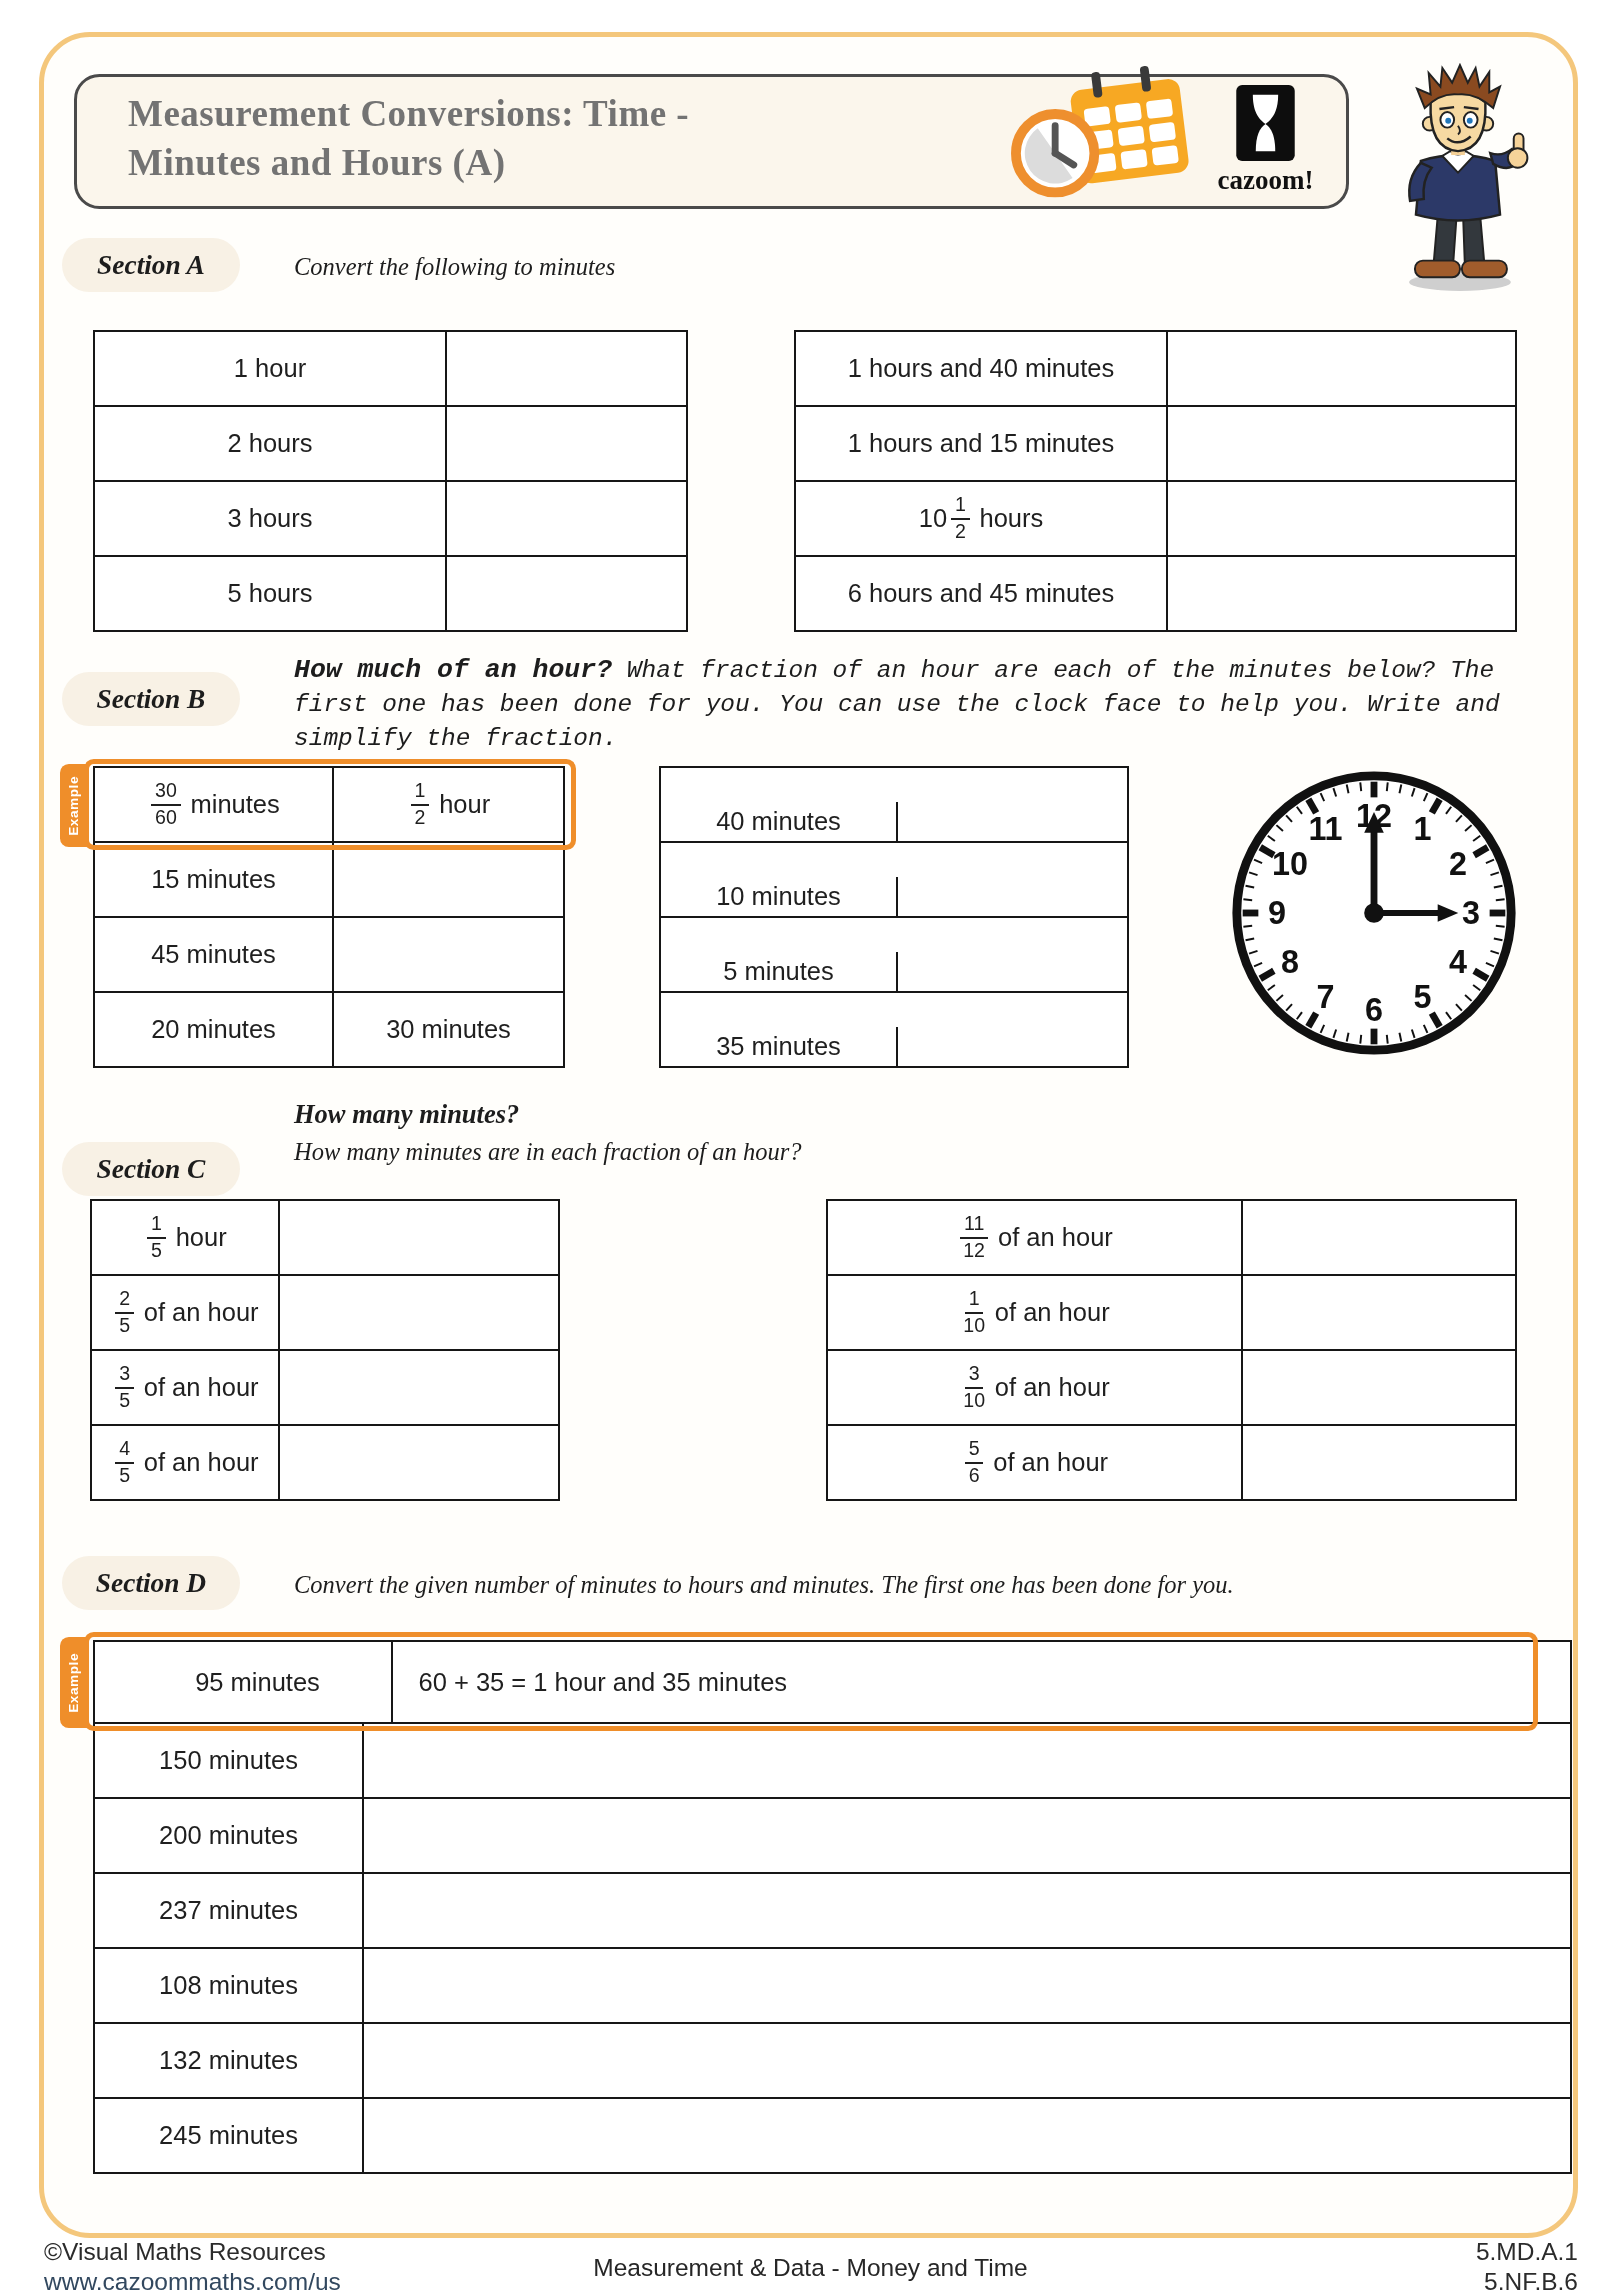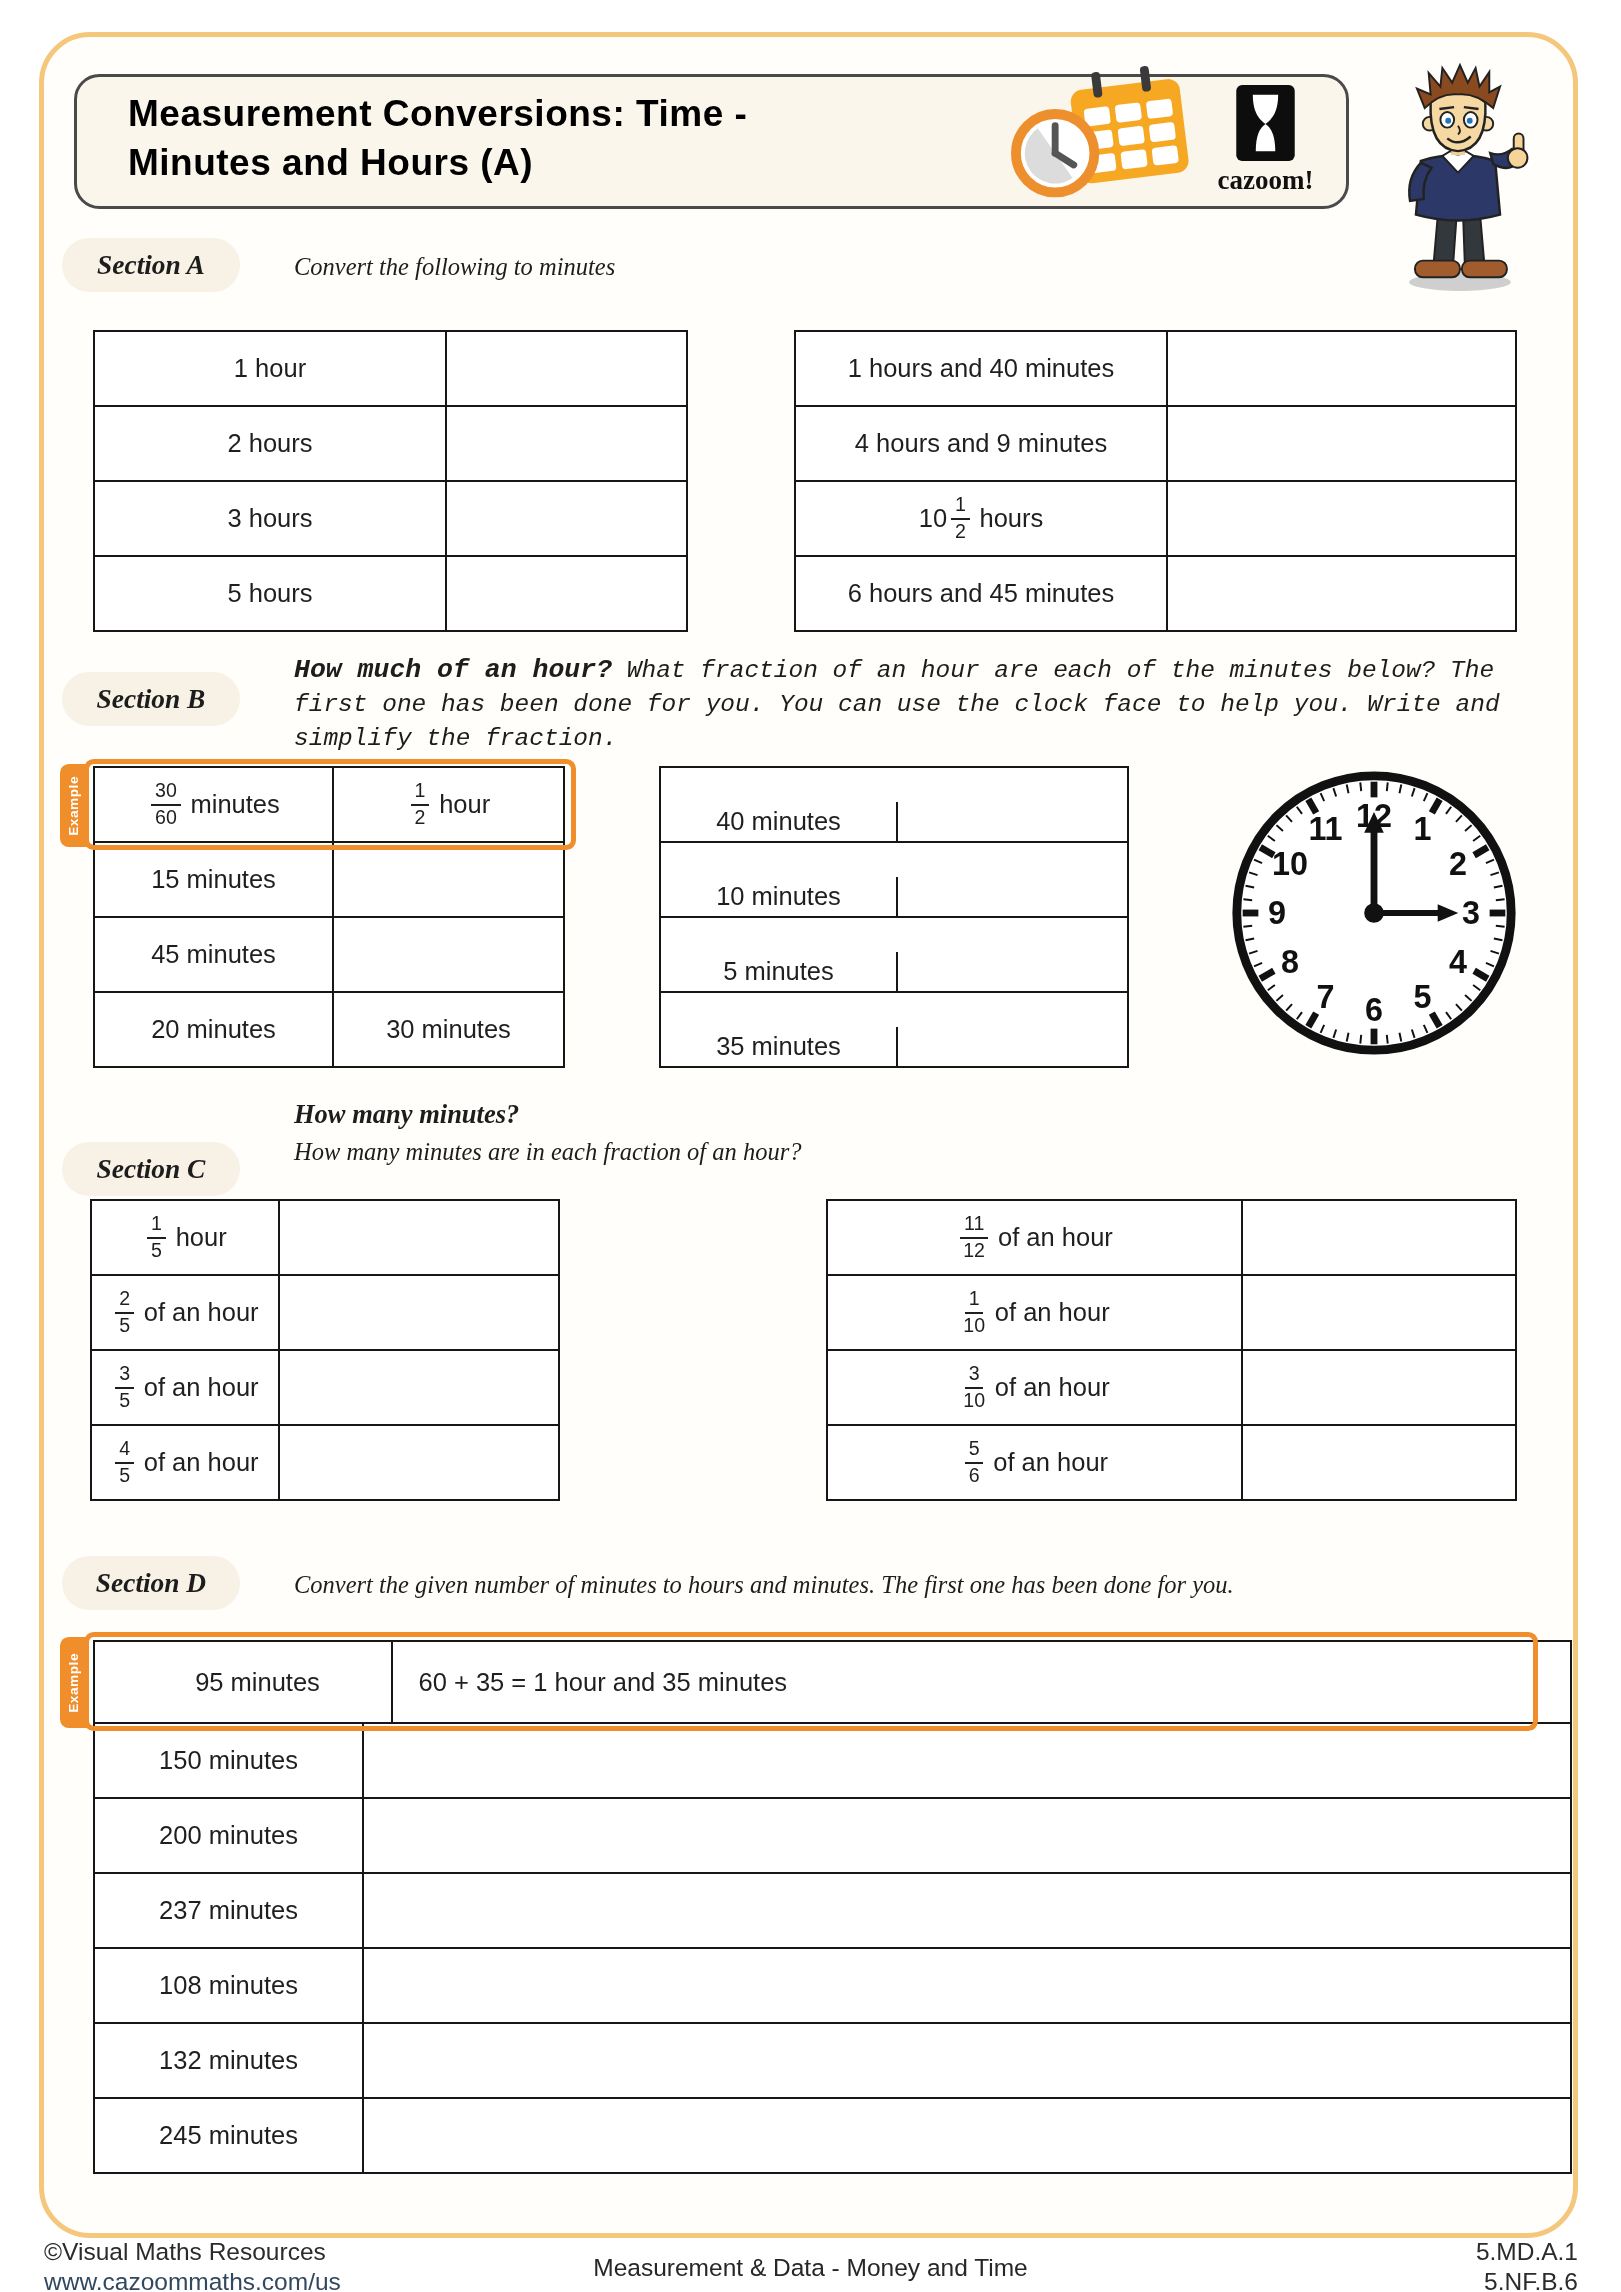--- a/index.html
+++ b/index.html
@@ -4,21 +4,21 @@
 <style>
   html,body{margin:0;padding:0;background:#ffffff;}
   .sheet{position:relative;width:1621px;height:2293px;background:#ffffff;overflow:hidden;
          font-family:"Liberation Sans",sans-serif;color:#1f1f1f;}
   .frame{position:absolute;left:39px;top:32px;width:1529px;height:2196px;
          border:5.9px solid #F4C77C;border-radius:51px;background:#FFFEFB;}
   
   .header-box{position:absolute;left:74px;top:74px;width:1269px;height:129px;
               background:#FBF6EC;border:3.9px solid #4A4A4A;border-radius:25.5px;}
   .title{position:absolute;left:51px;top:11.8px;font-weight:bold;font-size:37px;line-height:49px;
-         color:#000000;letter-spacing:0.5px;font-family:Liberation Sans, sans-serif;}
+         color:#737373;letter-spacing:0.5px;font-family:Liberation Serif, serif;}
   .time-icons{position:absolute;left:931px;top:-13.7px;}
   .cazoom{position:absolute;left:1125px;top:7.8px;width:127px;text-align:center;}
   .cazoom-text{font-family:"Liberation Serif",serif;font-weight:bold;font-size:27px;color:#111;margin-top:0px;}
   .mascot{position:absolute;left:1370px;top:63px;}
   
   .section-pill{position:absolute;left:62px;width:178px;height:54px;background:#F8F1E5;border-radius:27.4px;
                 display:flex;align-items:center;justify-content:center;
                 font-family:"Liberation Serif",serif;font-style:italic;font-weight:bold;font-size:27.4px;color:#1d1d1d;}
   .instr{position:absolute;font-family:"Liberation Serif",serif;font-style:italic;font-size:24.5px;color:#1d1d1d;line-height:34px;}
   .instr b{font-size:26.5px;}
@@ -158,21 +158,21 @@
         <div class="cell a"></div>
       </div>
   </div>
 
   <div class="wtable ta-right" style="left:794px;top:330px;">
     <div class="wrow">
         <div class="cell q">1 hours and 40 minutes</div>
         <div class="cell a"></div>
       </div>
     <div class="wrow">
-        <div class="cell q">4 hours and 9 minutes</div>
+        <div class="cell q">1 hours and 15 minutes</div>
         <div class="cell a"></div>
       </div>
     <div class="wrow">
       <div class="cell q">
         <span class="mixed">
           <span>10</span>
           <span class="frac">
               <span class="num">1</span>
               <span class="den">2</span>
             </span>

